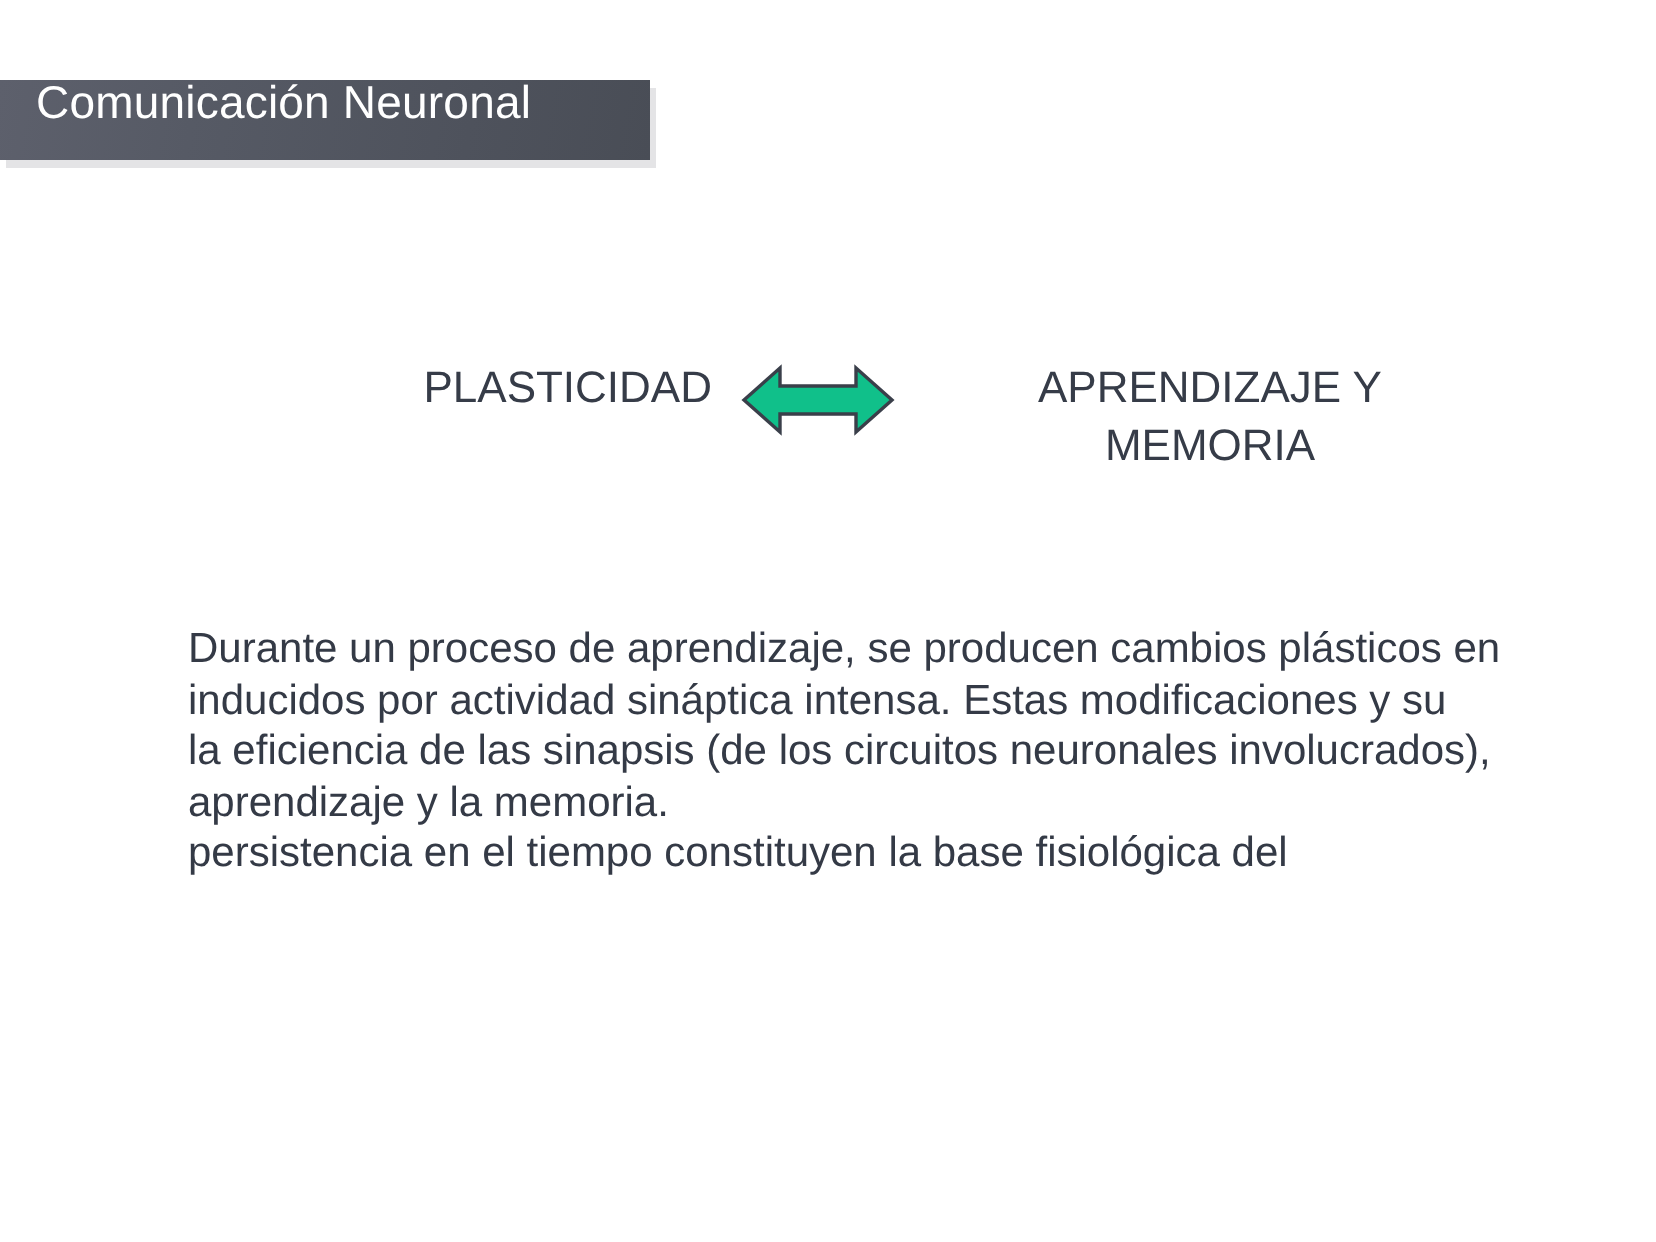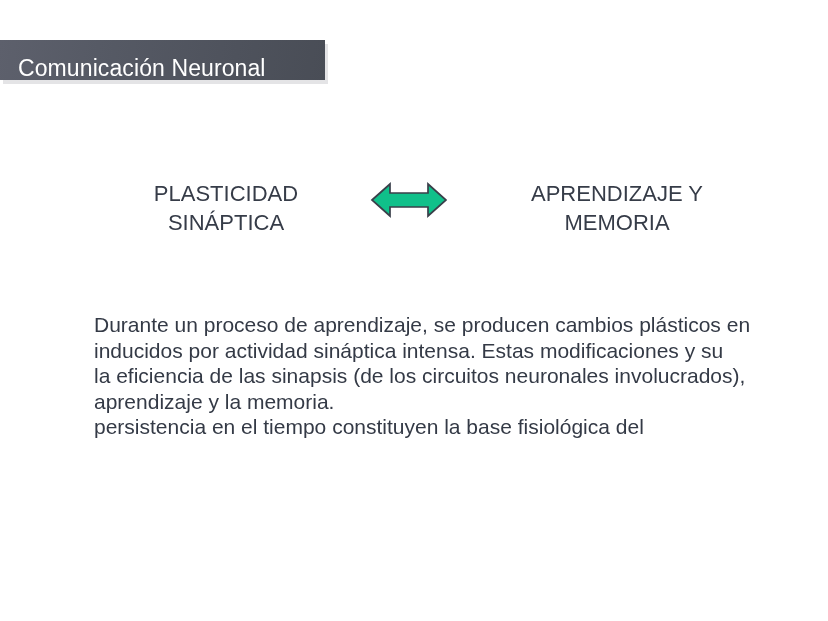--- a/index.html
+++ b/index.html
@@ -22,21 +22,21 @@
   
   #title-bar {
     position: absolute;
     left: 0px;
     top: 40px;
     width: 325px;
     height: 40px;
     background: linear-gradient(100deg, #5d606c 0%, #565a65 30%, #4e525c 72%, #494d56 100%);
     box-shadow: 3px 4px 0 0 rgba(205, 205, 210, 0.55);
     display: flex;
-    align-items: flex-end;
+    align-items: flex-start;
     box-sizing: border-box;
     padding-left: 18px;
   }
   #title-bar .title-text {
     color: #ffffff;
     font-size: 23px;
     line-height: 1;
     letter-spacing: 0.1px;
     white-space: nowrap;
   }
@@ -47,23 +47,24 @@
     text-align: center;
     color: #363c48;
     font-size: 22px;
     line-height: 29px;
     white-space: nowrap;
   }
   #concept-left {
     left: 96px;
     top: 179px;
     width: 260px;
+    text-align: right;
   }
   #concept-right {
-    left: 487px;
+    left: 475px;
     top: 179px;
     width: 260px;
   }
 
   
   #arrow-wrap {
     position: absolute;
     left: 369px;
     top: 180px;
     width: 80px;
@@ -95,21 +96,20 @@
 <body>
 
 <div id="slide">
 
   <div id="title-bar">
     <span class="title-text">Comunicación Neuronal</span>
   </div>
 
   <div id="concept-left" class="concept">
     <span>PLASTICIDAD</span><br>
-    <span>SINÁPTICA</span>
   </div>
 
   <div id="arrow-wrap">
     <svg viewBox="0 0 80 40" xmlns="http://www.w3.org/2000/svg">
       <polygon points="3,20 21,4 21,13 59,13 59,4 77,20 59,36 59,27 21,27 21,36" fill="#10c08a" stroke="#3a3f4a" stroke-width="1.7" stroke-linejoin="miter"></polygon>
     </svg>
   </div>
 
   <div id="concept-right" class="concept">
     <span>APRENDIZAJE Y</span><br>

